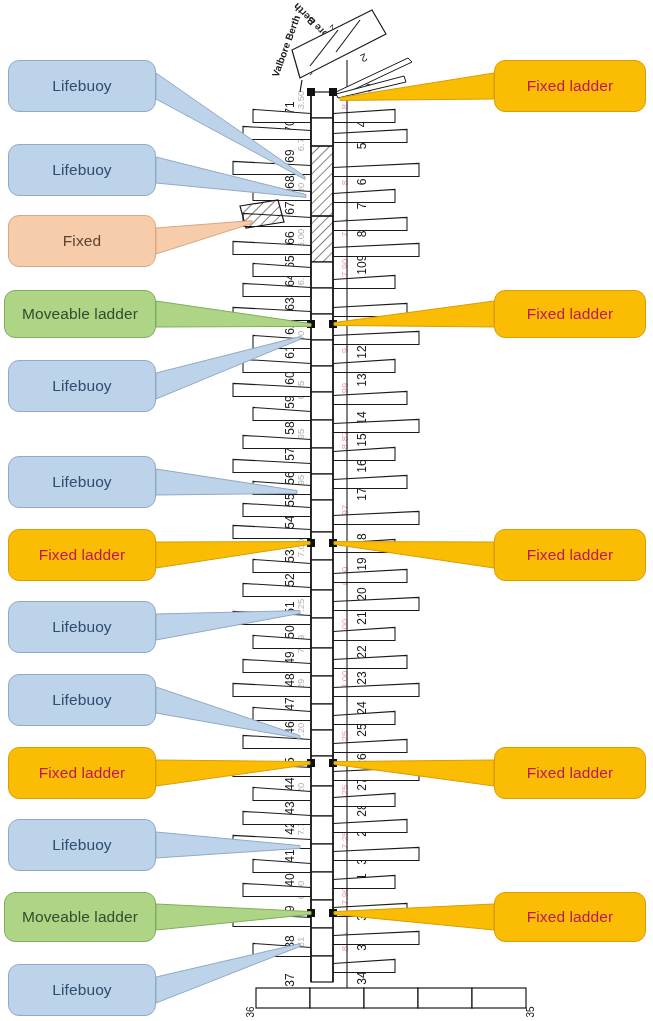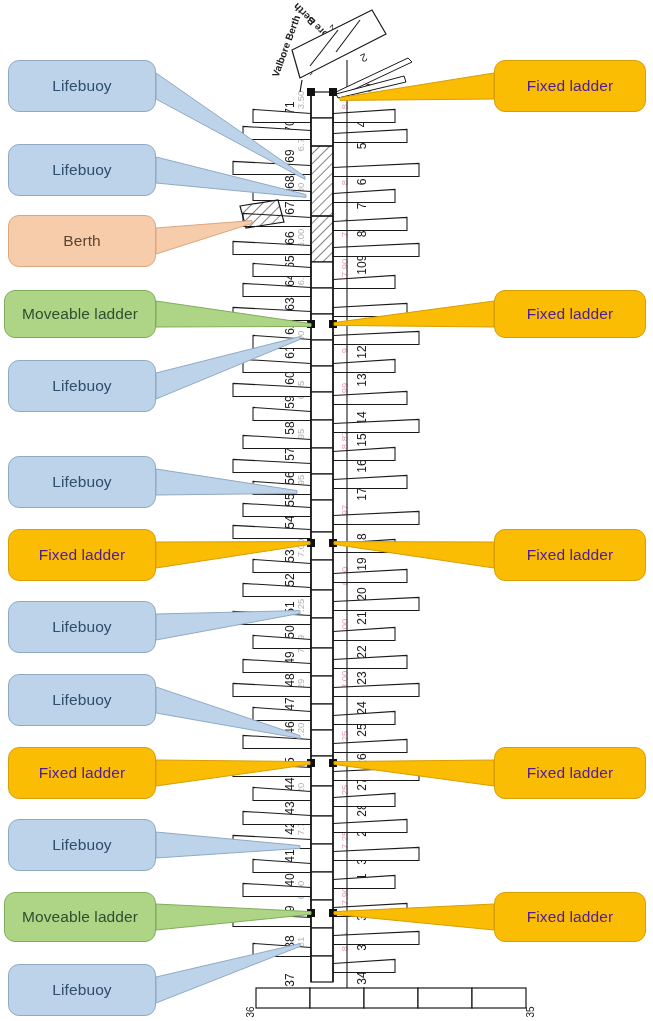--- a/index.html
+++ b/index.html
@@ -33,21 +33,21 @@
     justify-content: center;
     font-size: 15.5px;
     letter-spacing: .1px;
     white-space: nowrap;
     text-align: center;
     line-height: 1;
   }
   .c-blue   { background: #bdd3ea; border-color: #8fa9c6; color: #2f4d6d; }
   .c-orange { background: #f7ccab; border-color: #dba77f; color: #5d4430; }
   .c-green  { background: #aed586; border-color: #7fae5b; color: #2f4d2f; }
-  .c-yellow { background: #fbbc04; border-color: #d79e06; color: #4c1d95; align-items: center; }
+  .c-yellow { background: #fbbc04; border-color: #d79e06; color: #be185d; align-items: center; }
   .spine-num, .side-num, .dim, .berth-label, .ruler-num, .ruler-end,
   .arm-num, .top-num {
     position: absolute;
     font-family: "Liberation Sans", sans-serif;
     pointer-events: none;
   }
 </style>
 </head>
 <body>
 
@@ -362,21 +362,21 @@
       <div class="dim" style="left: 286px; top: 46px; font-size: 10px; color: rgb(26, 26, 26); transform: translate(-50%, -50%) rotate(290deg); white-space: nowrap; font-weight: bold;">Valbore Berth</div>
     </div>
   <div id="callout-boxes">
       <div class="callout c-blue" style="left: 8px; top: 60px; width: 148px; height: 52px;">
         <span>Lifebuoy</span>
       </div>
       <div class="callout c-blue" style="left: 8px; top: 144px; width: 148px; height: 52px;">
         <span>Lifebuoy</span>
       </div>
       <div class="callout c-orange" style="left: 8px; top: 215px; width: 148px; height: 52px;">
-        <span>Berth</span>
+        <span>Fixed</span>
       </div>
       <div class="callout c-green" style="left: 4px; top: 290px; width: 152px; height: 48px;">
         <span>Moveable ladder</span>
       </div>
       <div class="callout c-blue" style="left: 8px; top: 360px; width: 148px; height: 52px;">
         <span>Lifebuoy</span>
       </div>
       <div class="callout c-blue" style="left: 8px; top: 456px; width: 148px; height: 52px;">
         <span>Lifebuoy</span>
       </div>

